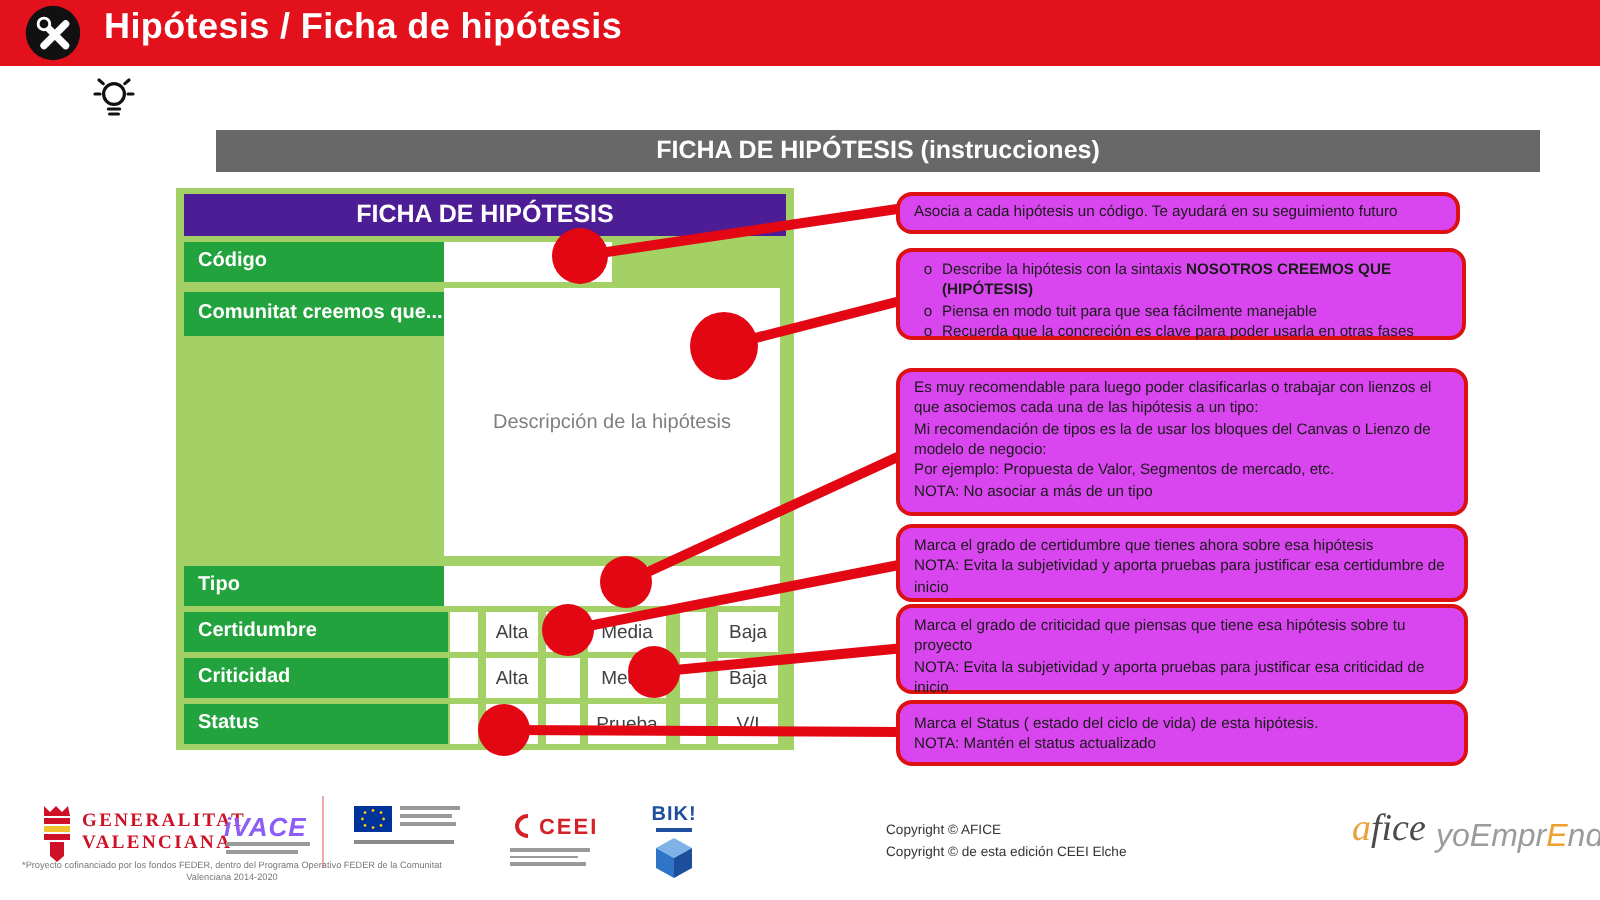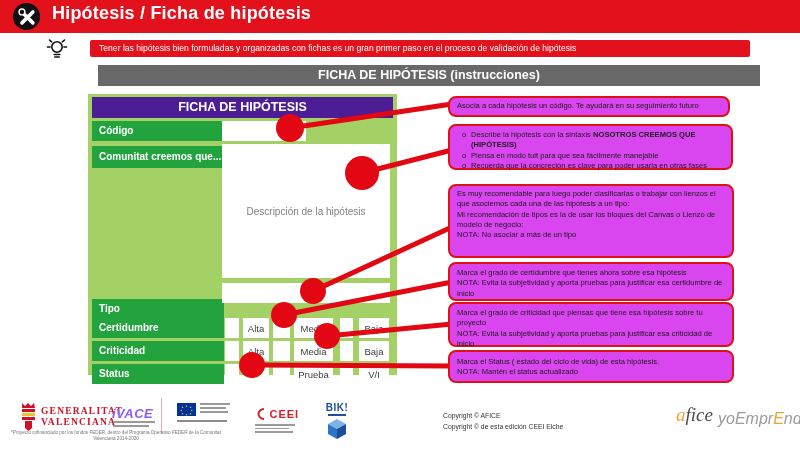--- a/index.html
+++ b/index.html
@@ -12,35 +12,35 @@
   .tools-badge{position:absolute;left:12px;top:2px;width:29px;height:29px;}
   .page-title{position:absolute;left:52px;top:3px;margin:0;color:#fff;
               font-size:18px;font-weight:bold;letter-spacing:.2px;}
 
   
   .bulb{position:absolute;left:46px;top:37px;width:22px;height:23px;}
   .tip-banner{position:absolute;left:90px;top:40px;width:651px;height:17px;background:#E2111C;
               border-radius:2px;color:#fff;font-size:8.6px;line-height:17px;padding-left:9px;}
 
   
-  .section-bar{position:absolute;left:98px;top:65px;width:662px;height:21px;background:#686868;
+  .section-bar{position:absolute;left:108px;top:65px;width:662px;height:21px;background:#686868;
                color:#fff;font-weight:bold;font-size:12.5px;text-align:center;line-height:21px;}
 
   
   .card{position:absolute;left:88px;top:94px;width:309px;height:281px;background:#A4D166;z-index:1;}
   .card .hdr{position:absolute;left:4px;top:3px;width:301px;height:21px;background:#4c1d95;
              color:#fff;font-weight:bold;font-size:12.5px;text-align:center;line-height:21px;}
   .glabel{position:absolute;background:#22A33E;color:#fff;font-weight:bold;font-size:10px;
           line-height:20px;padding-left:7px;box-sizing:border-box;left:4px;width:132px;height:20px;}
   .wcell{position:absolute;background:#fff;}
   .desc{color:#7F7F7F;font-size:10px;display:flex;align-items:center;justify-content:center;text-align:center;}
   .cb{position:absolute;background:#fff;top:0;height:100%;}
   .opt{position:absolute;background:#fff;top:0;height:100%;color:#404040;font-size:9.5px;
        display:flex;align-items:center;justify-content:center;}
-  .lrow{position:absolute;left:0;width:309px;margin-top:12px;}
+  .lrow{position:absolute;left:0;width:309px;}
 
   
   .connectors{position:absolute;left:0;top:0;z-index:2;pointer-events:none;}
 
   
   .callout{position:absolute;left:448px;background:#d946ef;border:2.5px solid #DD1112;border-radius:8px;
            z-index:3;box-sizing:border-box;color:#1a1a1a;font-size:7.6px;line-height:1.36;
            padding:2px 7px;}
   .callout .b{font-weight:bold;}
   .c1{top:96px;width:282px;height:21px;display:flex;align-items:center;}
@@ -103,34 +103,33 @@
         <circle cx="11" cy="10" r="5.2"></circle>
         <line x1="8.2" y1="17.5" x2="13.8" y2="17.5"></line>
         <line x1="8.8" y1="20" x2="13.2" y2="20"></line>
         <line x1="1.5" y1="10" x2="4" y2="10"></line>
         <line x1="18" y1="10" x2="20.5" y2="10"></line>
         <line x1="3.5" y1="3" x2="5.6" y2="4.8"></line>
         <line x1="18.5" y1="3" x2="16.4" y2="4.8"></line>
       </g>
     </svg>
   </span>
-  <div class="tip-banner">Tener las hipótesis bien formuladas y organizadas con fichas es un gran primer paso en el proceso de validación de hipótesis</div>
 
   <div class="section-bar">FICHA DE HIPÓTESIS (instrucciones)</div>
 
   <div class="card">
     <div class="hdr">FICHA DE HIPÓTESIS</div>
 
     <div class="glabel" style="top:27px;">Código</div>
     <div class="wcell" style="left:134px;top:27px;width:84px;height:20px;"></div>
 
     <div class="glabel" style="top:52px;height:22px;line-height:22px;">Comunitat creemos que...</div>
     <div class="wcell desc" style="left:134px;top:50px;width:168px;height:134px;">Descripción de la hipótesis</div>
 
-    <div class="glabel" style="top:189px;margin-top:16px;">Tipo</div>
+    <div class="glabel" style="top:189px;">Tipo</div>
     <div class="wcell" style="left:134px;top:189px;width:168px;height:20px;"></div>
 
     <div class="lrow" style="top:212px;height:20px;">
       <div class="glabel" style="top:0;">Certidumbre</div>
       <span class="cb" style="left:137px;width:14px;"></span>
       <span class="opt" style="left:155px;width:26px;">Alta</span>
       <span class="cb" style="left:185px;width:17px;"></span>
       <span class="opt" style="left:206px;width:39px;">Media</span>
       <span class="cb" style="left:252px;width:13px;"></span>
       <span class="opt" style="left:271px;width:30px;">Baja</span>
@@ -191,20 +190,21 @@
     </div>
     <div class="bullet-row">
       <span class="dot">o</span>
       <span>Recuerda que la concreción es clave para poder usarla en otras fases</span>
     </div>
   </div>
 
   <div class="callout c3">
     <div>Es muy recomendable para luego poder  clasificarlas o trabajar con lienzos el que asociemos cada una de las hipótesis a un tipo:</div>
     <div>Mi recomendación de tipos es la de usar los bloques del Canvas o Lienzo de modelo de negocio:</div>
+    <div>Por ejemplo: Propuesta de Valor, Segmentos de mercado, etc.</div>
     <div>NOTA: No asociar a más de un tipo</div>
   </div>
 
   <div class="callout c4">
     <div>Marca el grado de certidumbre que tienes ahora sobre esa hipótesis</div>
     <div>NOTA: Evita la subjetividad y aporta pruebas para justificar esa certidumbre de inicio</div>
   </div>
 
   <div class="callout c5">
     <div>Marca el grado de criticidad que piensas que tiene esa hipótesis sobre tu proyecto</div>

